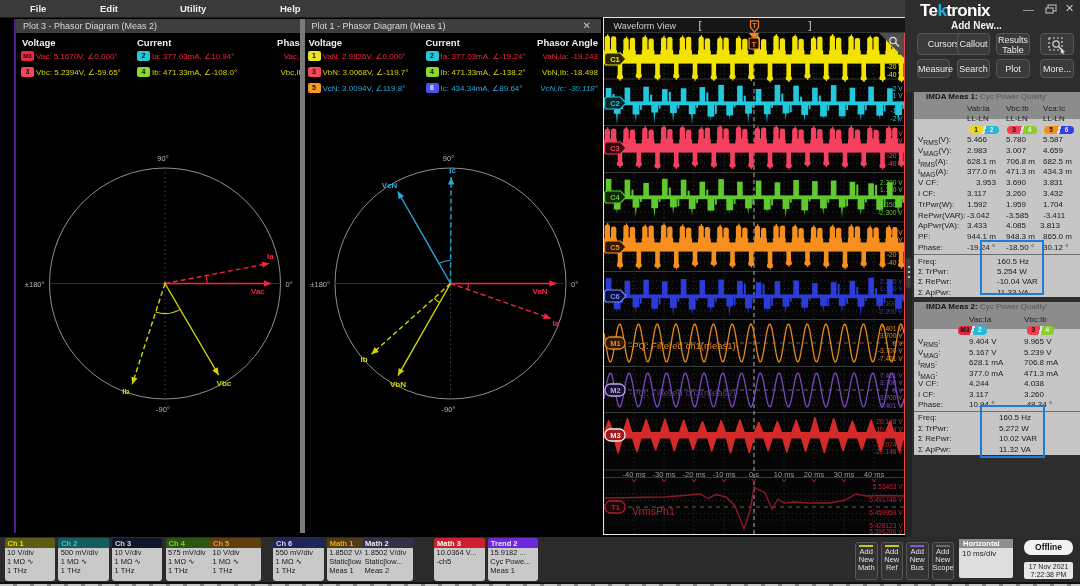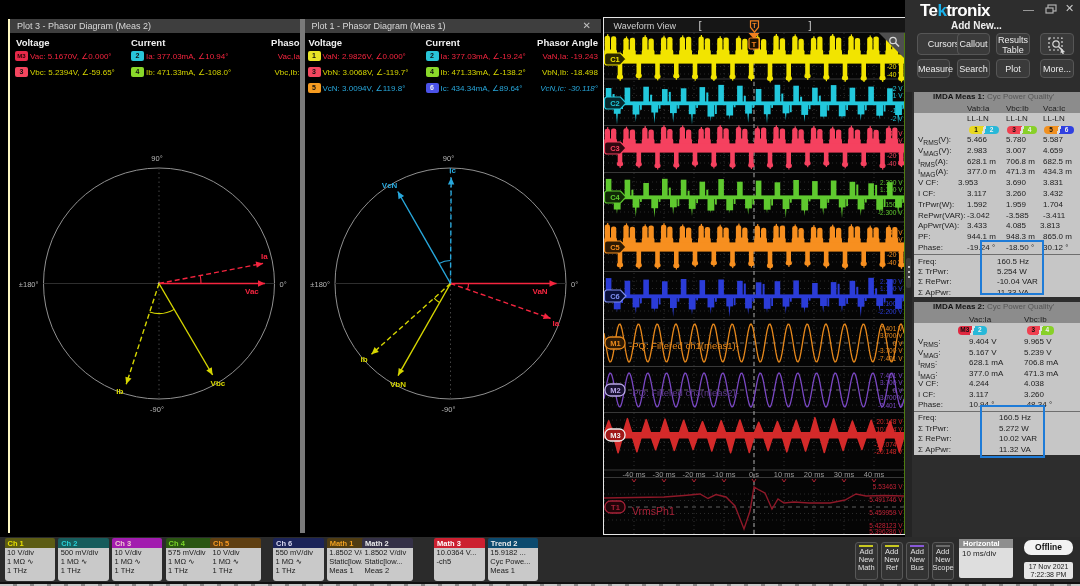--- a/index.html
+++ b/index.html
@@ -12,48 +12,54 @@
 .pwin { top:19px; height:514px; background:#000; }
 .ptitle { position:absolute; left:0; top:0; right:0; height:13.5px; background:#3e3e3e;
   color:#d8d8d8; font-size:9px; padding:2px 0 0 7px; }
 .pclose { position:absolute; top:1px; font-size:10px; color:#c0c0c0; }
 .hdr { position:absolute; font-size:9.5px; font-weight:bold; color:#f0f0f0; }
 .lg { position:absolute; font-size:8px; white-space:nowrap; }
 .bdg { position:absolute; width:13px; height:10px; border-radius:2px; font-size:7px;
   font-weight:bold; text-align:center; line-height:10px; color:#111; }
 .red { color:#f5253f; } .yel { color:#d6d600; } .cyn { color:#28a8dc; }
 
-#wwin { left:602.5px; top:17px; width:303px; height:518px; border:1.5px solid #e6e6e6; background:#4d7c0f; }
+#wwin { left:602.5px; top:17px; width:303px; height:518px; border:1.5px solid #e6e6e6; background:#ef4444; }
 #wtitle { position:absolute; left:0; top:0; right:0; height:15px; background:#161616; border-bottom:1px solid #333; }
 
 #rpanel { left:905px; top:0; width:175px; height:537px; background:#2d2d2d; }
 .rbtn { position:absolute; background:#3a3a3a; border:1px solid #565656; border-radius:4px;
   color:#ececec; font-size:9px; text-align:center; }
 .tbl { position:absolute; left:9px; width:166px; background:#c6c6c6; color:#1c1c1c; }
-.tbl .th { position:absolute; left:0; right:0; top:0; height:21px; background:#8c8c8c;
-  font-size:8px; padding-left:19px; color:#141414; white-space:nowrap; }
+.tbl .th { position:absolute; left:0; right:0; top:0; height:27px; background:#8c8c8c;
+  font-size:8px; padding-left:12px; color:#141414; white-space:nowrap; }
 .tc { position:absolute; font-size:8px; white-space:nowrap; }
 .pair { position:absolute; height:8.5px; border-radius:4px; }
 .pr { position:absolute; top:0; font-size:6.5px; font-weight:bold; color:#101010; width:10px; text-align:center; line-height:8.5px;}
 .bluebox { position:absolute; border:2px solid #1e7bd7; }
 
 #bbar { left:0; top:537px; width:1080px; height:49px; background:#2b2b2b; }
 .chb { position:absolute; top:1px; width:50.5px; height:43px; border-radius:2px; }
 .chb .t { height:10px; border-radius:2px 2px 0 0; font-size:7.5px; font-weight:bold; padding:1px 0 0 3px; }
 .chb .b { height:33px; background:#c9c9c9; border-radius:0 0 3px 3px; font-size:7.5px;
   color:#1b1b1b; padding:1px 0 0 2.5px; line-height:8.9px; white-space:nowrap; overflow:hidden; }
 .anb { position:absolute; top:5px; width:22.5px; height:38px; background:#333; border:1px solid #585858;
   border-radius:3px; color:#e0e0e0; font-size:7.5px; text-align:center;
   line-height:8.2px; padding-top:5px; }
 .anb i { position:absolute; left:3px; top:1.5px; width:14px; height:2px; }
 </style></head>
 <body>
 <div id="stage">
+  <div id="menubar" class="abs">
+    <span style="left:30px">File</span>
+      <span style="left:100px">Edit</span>
+    <span style="left:180px">Utility</span>
+      <span style="left:280px">Help</span>
+  </div>
 
-  <div class="pwin abs" id="plot3" style="left:8px; width:328px; border-left:2px solid #fef9c3;">
+  <div class="pwin abs" id="plot3" style="left:14px; width:328px; border-left:2px solid #4c1d95;">
     <div class="ptitle">Plot 3 - Phasor Diagram (Meas 2)<span class="pclose" style="right:10px">✕</span></div>
     <div class="hdr" style="left:6px; top:18px;">Voltage</div>
     <div class="hdr" style="left:121px; top:18px;">Current</div>
     <div class="hdr" style="right:4px; top:18px;">Phasor Angle</div>
     <div class="bdg" style="left:5px; top:32px; background:#e8294a; color:#200000; font-size:6px;">M3</div>
     <div class="lg red" style="left:20px; top:33px;">Vac: 5.1670V, ∠0.000°</div>
     <div class="bdg" style="left:121px; top:32px; background:#29c5d8;">2</div>
     <div class="lg red" style="left:136px; top:33px;">Ia: 377.03mA, ∠10.94°</div>
     <div class="lg red" style="right:4px; top:33px;">Vac,Ia: 10.943°</div>
     <div class="bdg" style="left:5px; top:48px; background:#f4465f;">3</div>
@@ -961,21 +967,21 @@
         <div class="tc" style="left:129px; top:53.8px;">4.659</div>
         <div class="tc" style="left:4px; top:64.6px;">I<sub>RMS</sub>(A):</div>
         <div class="tc" style="left:53px; top:64.6px;">628.1 m</div>
         <div class="tc" style="left:92px; top:64.6px;">706.8 m</div>
         <div class="tc" style="left:129px; top:64.6px;">682.5 m</div>
         <div class="tc" style="left:4px; top:75.4px;">I<sub>MAG</sub>(A):</div>
         <div class="tc" style="left:53px; top:75.4px;">377.0 m</div>
         <div class="tc" style="left:92px; top:75.4px;">471.3 m</div>
         <div class="tc" style="left:129px; top:75.4px;">434.3 m</div>
         <div class="tc" style="left:4px; top:86.2px;">V CF:</div>
-        <div class="tc" style="left:44px; top:86.2px;">3.953</div>
+        <div class="tc" style="left:62px; top:86.2px;">3.953</div>
         <div class="tc" style="left:92px; top:86.2px;">3.690</div>
         <div class="tc" style="left:129px; top:86.2px;">3.831</div>
         <div class="tc" style="left:4px; top:97.0px;">I CF:</div>
         <div class="tc" style="left:53px; top:97.0px;">3.117</div>
         <div class="tc" style="left:92px; top:97.0px;">3.260</div>
         <div class="tc" style="left:129px; top:97.0px;">3.432</div>
         <div class="tc" style="left:4px; top:107.8px;">TrPwr(W):</div>
         <div class="tc" style="left:53px; top:107.8px;">1.592</div>
         <div class="tc" style="left:92px; top:107.8px;">1.959</div>
         <div class="tc" style="left:129px; top:107.8px;">1.704</div>
@@ -1060,21 +1066,21 @@
   <div id="bbar" class="abs">
     <div class="chb" style="left:4.5px;">
         <div class="t" style="background:#5c5c14; color:#e8e000;">Ch 1</div>
         <div class="b">10 V/div<br>1 MΩ ∿<br>1 THz</div>
       </div>
       <div class="chb" style="left:58.2px;">
         <div class="t" style="background:#175c5c; color:#28d0d8;">Ch 2</div>
         <div class="b">500 mV/div<br>1 MΩ ∿<br>1 THz</div>
       </div>
       <div class="chb" style="left:111.9px;">
-        <div class="t" style="background:#a21caf; color:#f0c8d0;">Ch 3</div>
+        <div class="t" style="background:#0f172a; color:#f0c8d0;">Ch 3</div>
         <div class="b">10 V/div<br>1 MΩ ∿<br>1 THz</div>
       </div>
       <div class="chb" style="left:165.6px;">
         <div class="t" style="background:#2a5512; color:#7ad828;">Ch 4</div>
         <div class="b">575 mV/div<br>1 MΩ ∿<br>1 THz</div>
       </div>
       <div class="chb" style="left:210px;">
         <div class="t" style="background:#5f3f12; color:#f89820;">Ch 5</div>
         <div class="b">10 V/div<br>1 MΩ ∿<br>1 THz</div>
       </div>
@@ -1088,21 +1094,21 @@
       </div>
       <div class="chb" style="left:362px;">
         <div class="t" style="background:#343046; color:#ececec;">Math 2</div>
         <div class="b">1.8502 V/div<br>Static[low...<br>Meas 2</div>
       </div>
       <div class="chb" style="left:434.1px;">
         <div class="t" style="background:#cc2030; color:#ffffff;">Math 3</div>
         <div class="b">10.0364 V...<br>-ch5<br></div>
       </div>
       <div class="chb" style="left:487.8px;">
-        <div class="t" style="background:#0c4a6e; color:#ececec;">Trend 2</div>
+        <div class="t" style="background:#6d28d9; color:#ececec;">Trend 2</div>
         <div class="b">15.9182 ...<br>Cyc Powe...<br>Meas 1</div>
       </div>
     <div class="anb" style="left:855px;"><i style="background:#c8c820"></i>Add<br>New<br>Math</div>
     <div class="anb" style="left:880.5px;"><i style="background:#c8c820"></i>Add<br>New<br>Ref</div>
     <div class="anb" style="left:906px;"><i style="background:#8858d8"></i>Add<br>New<br>Bus</div>
     <div class="anb" style="left:931.5px;"><i style="background:#6a6a6a"></i>Add<br>New<br>Scope</div>
     <div class="abs" style="left:959px; top:2px; width:54px; height:39px;">
       <div style="height:9px; background:#8e8e8e; color:#fff; font-size:7.5px; font-weight:bold; padding-left:4px;">Horizontal</div>
       <div style="height:30px; background:#dedede; color:#222; font-size:8px; padding:1px 0 0 3px; border-radius:0 0 2px 2px;">10 ms/div</div>
     </div>

